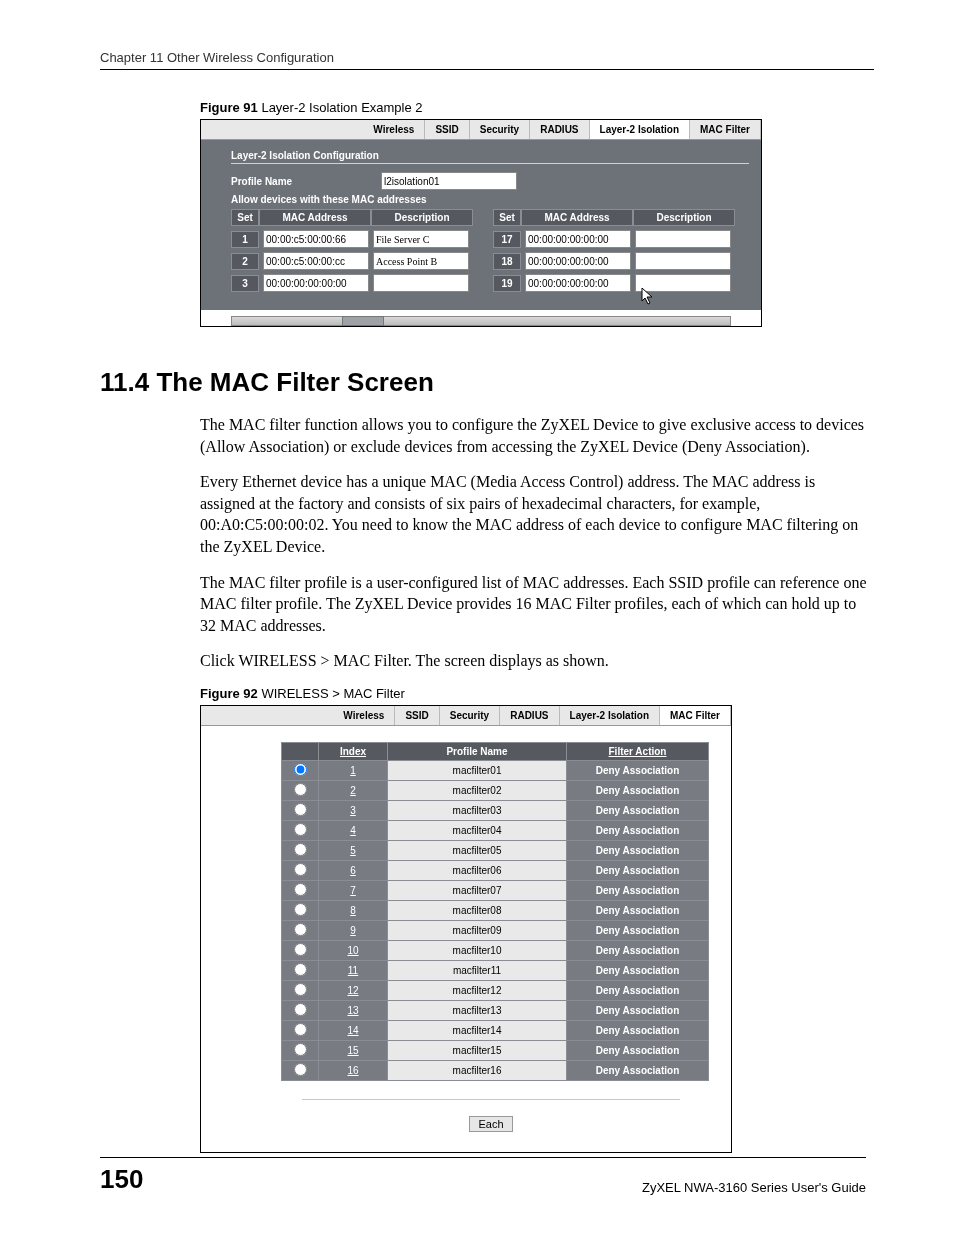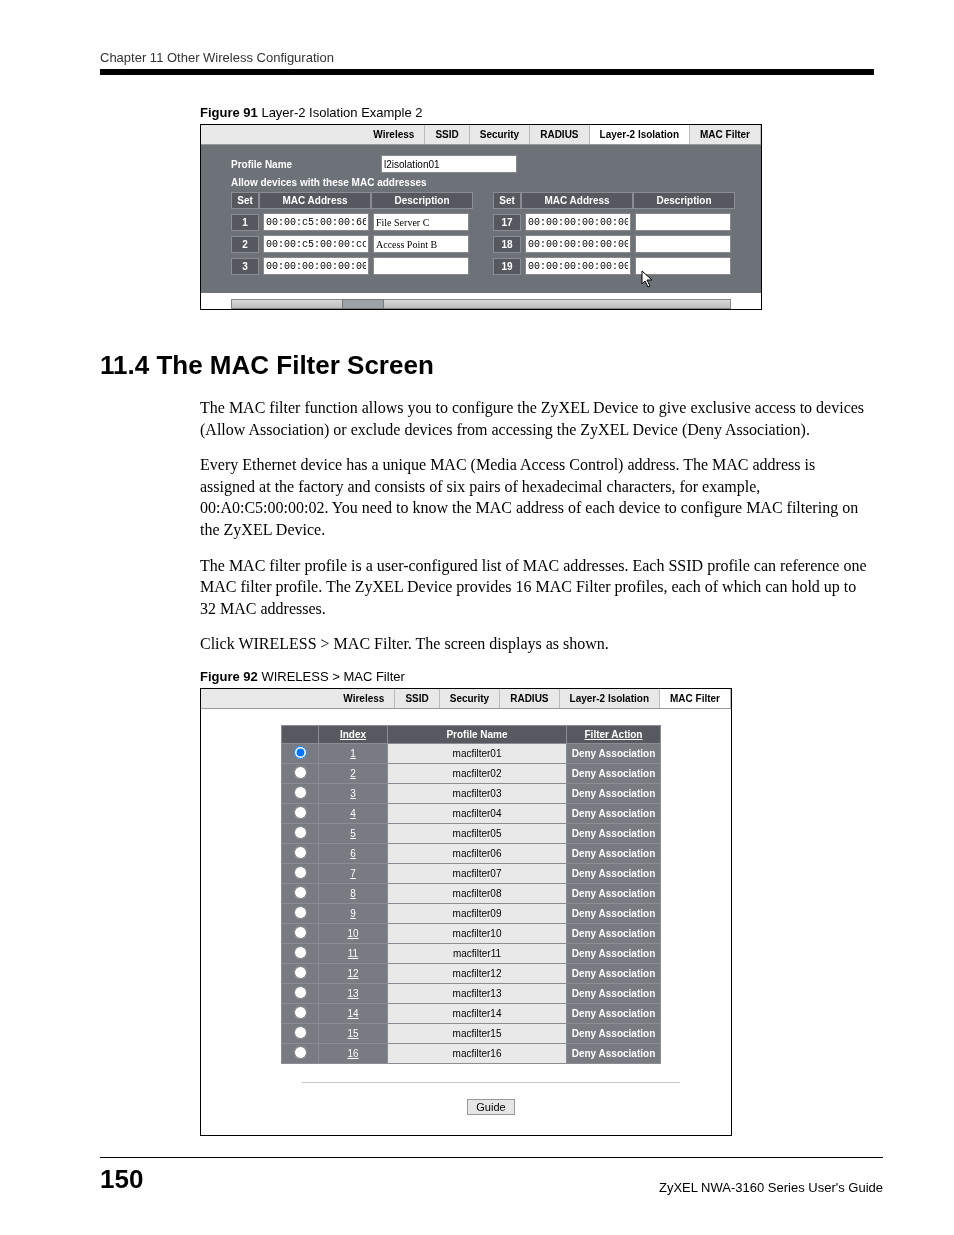--- a/index.html
+++ b/index.html
@@ -14,21 +14,21 @@
     padding: 50px 80px 40px 100px;
     box-sizing: border-box;
     width: 954px;
     min-height: 1235px;
     position: relative;
   }
   .running-header {
     font-family: Arial, sans-serif;
     font-size: 13px;
     color: #333;
-    border-bottom: 6px solid #000000;
+    border-bottom: 1px solid #000000;
     padding-bottom: 4px;
     margin-bottom: 30px;
   }
   .figure-caption {
     font-family: Arial, sans-serif;
     font-size: 13px;
     margin: 6px 0 4px 100px;
   }
   .figure-caption b { font-weight: bold; }
   .screenshot {
@@ -95,21 +95,21 @@
   .f91-drow { margin-top: 4px; }
   .f91-drow .f91-set {
     background: #55585f;
     border: 1px solid #8a8d93;
     color: #fff;
     font-size: 10px;
     font-weight: bold;
     padding: 2px 0;
   }
   .f91-drow input { margin-left: 4px; }
-  .mac-in  { width: 100px; font-family: Liberation Mono, monospace; }
+  .mac-in  { width: 100px; }
   .desc-in { width: 90px; font-family: Liberation Serif, serif; }
   .f91-sbar {
     height: 8px;
     background: linear-gradient(#d9d9d9,#bcbcbc);
     border: 1px solid #888;
     margin: 6px 30px 0 30px;
     position: relative;
   }
   .f91-sbar::before {
     content: "";
@@ -127,21 +127,21 @@
     margin: 40px 0 16px 0;
   }
   p.body {
     margin: 0 0 14px 100px;
     font-size: 16px;
     line-height: 1.35;
   }
   
   .fig92 { width: 530px; }
   .f92-body { padding: 16px 30px 20px 80px; }
-  .f92-table { border-collapse: collapse; width: 380px; }
+  .f92-table { border-collapse: collapse; width: 428px; }
   .f92-table th {
     background: #56595f;
     color: #fff;
     font-size: 10px;
     font-weight: bold;
     padding: 3px 4px;
     border: 1px solid #8a8d93;
     text-align: center;
   }
   .f92-table th.u { text-decoration: underline; }
@@ -161,21 +161,21 @@
   .f92-btn {
     font-family: Arial, sans-serif;
     font-size: 11px;
     padding: 1px 8px;
     background: #e6e6e6;
     border: 1px solid #999;
   }
   
   .footer {
     position: absolute;
-    left: 100px; right: 71px;
+    left: 100px; right: 88px;
     bottom: 40px;
     border-top: 1px solid #000;
     padding-top: 6px;
     display: flex;
     justify-content: space-between;
     align-items: flex-end;
     font-family: Arial, sans-serif;
   }
   .footer .pg { font-size: 26px; font-weight: bold; }
   .footer .guide { font-size: 13px; margin-left: 45px; }
@@ -198,20 +198,21 @@
   <div class="screenshot fig91">
     <div class="tabs" id="f91-tabs">
         <div class="tab">Wireless</div>
         <div class="tab">SSID</div>
         <div class="tab">Security</div>
         <div class="tab">RADIUS</div>
         <div class="tab active">Layer-2 Isolation</div>
         <div class="tab">MAC Filter</div>
       </div>
     <div class="f91-body">
+      <div class="f91-title">Layer-2 Isolation Configuration</div>
       <div class="f91-row">
         <div class="f91-label">Profile Name</div>
         <input class="f91-input" style="width: 130px;" value="l2isolation01">
       </div>
       <div class="f91-row">
         <div class="f91-label" style="width:auto">Allow devices with these MAC addresses</div>
       </div>
       <div class="f91-table">
         <div class="f91-col" id="f91-left">
             <div class="f91-hrow">
@@ -389,21 +390,21 @@
             <tr>
               <td class="radio"><input type="radio" name="macfilter" style=""></td>
               <td style="text-decoration: underline;">16</td>
               <td class="pn">macfilter16</td>
               <td class="fa">Deny Association</td>
             </tr>
           </tbody>
       </table>
       <hr class="f92-hr">
       <div class="f92-btn-wrap">
-        <button class="f92-btn">Guide</button>
+        <button class="f92-btn">Each</button>
       </div>
     </div>
   </div>
 
   <div class="footer">
     <span class="pg">150</span>
     <span class="guide">ZyXEL NWA-3160 Series User's Guide</span>
   </div>
 </div>
 

